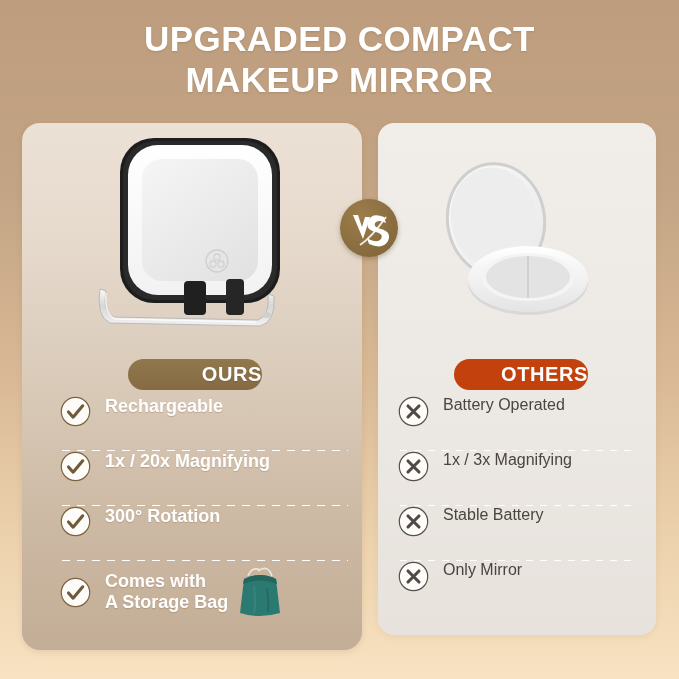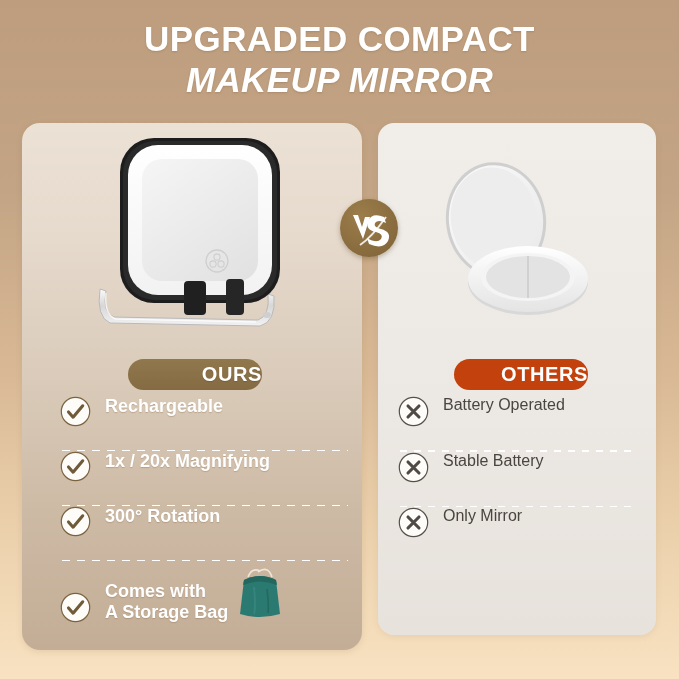--- a/index.html
+++ b/index.html
@@ -12,21 +12,21 @@
   .stage{position:absolute;inset:0;}
 
   
   .title{
     position:absolute;left:0;right:0;top:18px;
     text-align:center;color:#ffffff;
     font-size:35px;font-weight:bold;line-height:1.18;
     letter-spacing:.4px;
     text-shadow:0 1px 2px rgba(120,92,60,.30);
   }
-  .title .l2{display:block;font-style:italic;}
+  .title .l2{display:block;}
 
   
   .panel{position:absolute;}
   .panel-left{
     left:22px;top:123px;width:340px;height:527px;
     border-radius:18px;
     background:linear-gradient(180deg,#ece1d5 0%,#e6dacd 22%,#dacbba 48%,#cdbaa5 74%,#c3ad96 100%);
     box-shadow:0 2px 6px rgba(130,100,70,.14);
   }
   .panel-right{
@@ -79,21 +79,21 @@
      text-shadow:0 1px 1px rgba(135,108,76,.35);}
   .features-right .lab{color:#4a4540;font-weight:normal;font-size:16px;}
 
   .divider{height:1px;margin:0 2px;}
   .features-left .divider{
     background:repeating-linear-gradient(90deg,#ffffff 0 8px,rgba(255,255,255,0) 8px 15px);
   }
   .features-right .divider{
     background:repeating-linear-gradient(90deg,#ffffff 0 7px,rgba(255,255,255,0) 7px 14px);
   }
-  .frow.tall{height:62px;align-items:flex-end;}
+  .frow.tall{height:62px;align-items:center;}
   .bagwrap{margin-left:6px;flex:0 0 auto;}
 </style>
 </head>
 <body>
 
 <div class="stage">
 
   <div class="title">
     <span>UPGRADED COMPACT</span>
     <span class="l2">MAKEUP MIRROR</span>
@@ -258,38 +258,47 @@
       <span class="ic">
         <svg viewBox="0 0 31 31" width="31" height="31">
           <circle cx="15.5" cy="15.5" r="14.2" fill="#fdfcf9" stroke="#55504a" stroke-width="1.2"></circle>
           <path d="M10 10 L21 21 M21 10 L10 21" stroke="#4f4a45" stroke-width="3.1" stroke-linecap="round"></path>
         </svg>
       </span>
       <span class="lab">Battery Operated</span>
     </div>
     <div class="divider"></div>
 
-    <div class="divider"></div>
-
     <div class="frow">
       <span class="ic">
         <svg viewBox="0 0 31 31" width="31" height="31">
           <circle cx="15.5" cy="15.5" r="14.2" fill="#fdfcf9" stroke="#55504a" stroke-width="1.2"></circle>
           <path d="M10 10 L21 21 M21 10 L10 21" stroke="#4f4a45" stroke-width="3.1" stroke-linecap="round"></path>
         </svg>
       </span>
-      <span class="lab">Stable Battery</span>
+      <span class="lab">1x / 3x Magnifying</span>
     </div>
     <div class="divider"></div>
 
     <div class="frow">
       <span class="ic">
         <svg viewBox="0 0 31 31" width="31" height="31">
           <circle cx="15.5" cy="15.5" r="14.2" fill="#fdfcf9" stroke="#55504a" stroke-width="1.2"></circle>
           <path d="M10 10 L21 21 M21 10 L10 21" stroke="#4f4a45" stroke-width="3.1" stroke-linecap="round"></path>
         </svg>
       </span>
+      <span class="lab">Stable Battery</span>
+    </div>
+    <div class="divider"></div>
+
+    <div class="frow">
+      <span class="ic">
+        <svg viewBox="0 0 31 31" width="31" height="31">
+          <circle cx="15.5" cy="15.5" r="14.2" fill="#fdfcf9" stroke="#55504a" stroke-width="1.2"></circle>
+          <path d="M10 10 L21 21 M21 10 L10 21" stroke="#4f4a45" stroke-width="3.1" stroke-linecap="round"></path>
+        </svg>
+      </span>
       <span class="lab">Only Mirror</span>
     </div>
 
   </div>
 
 </div>
 
 </body></html>

